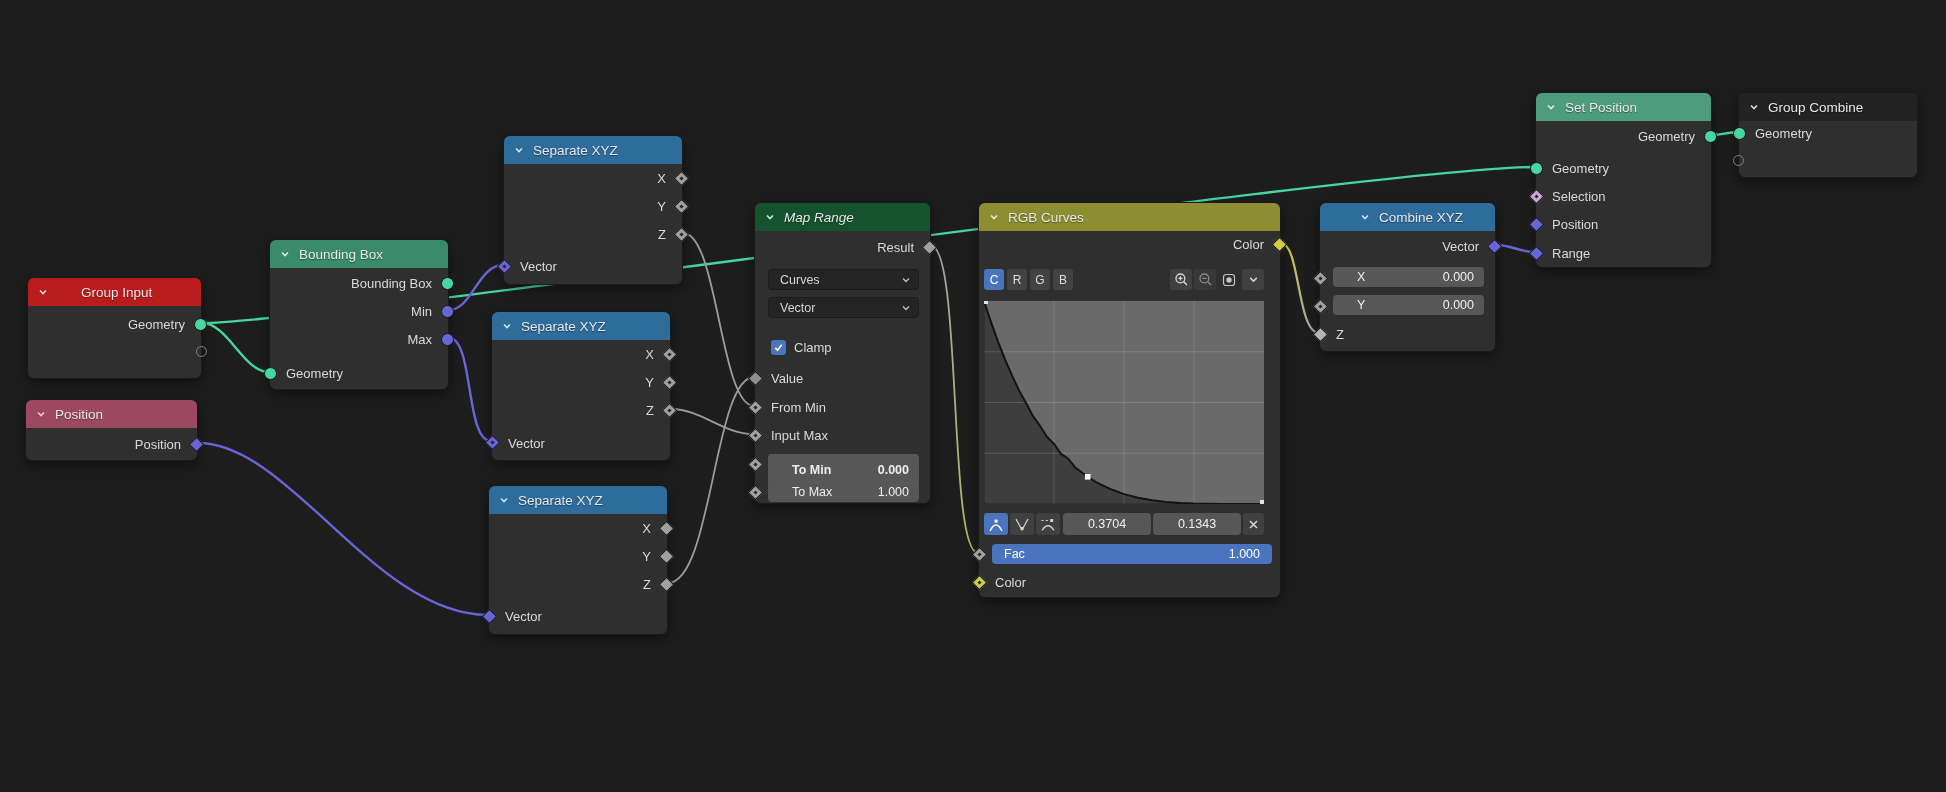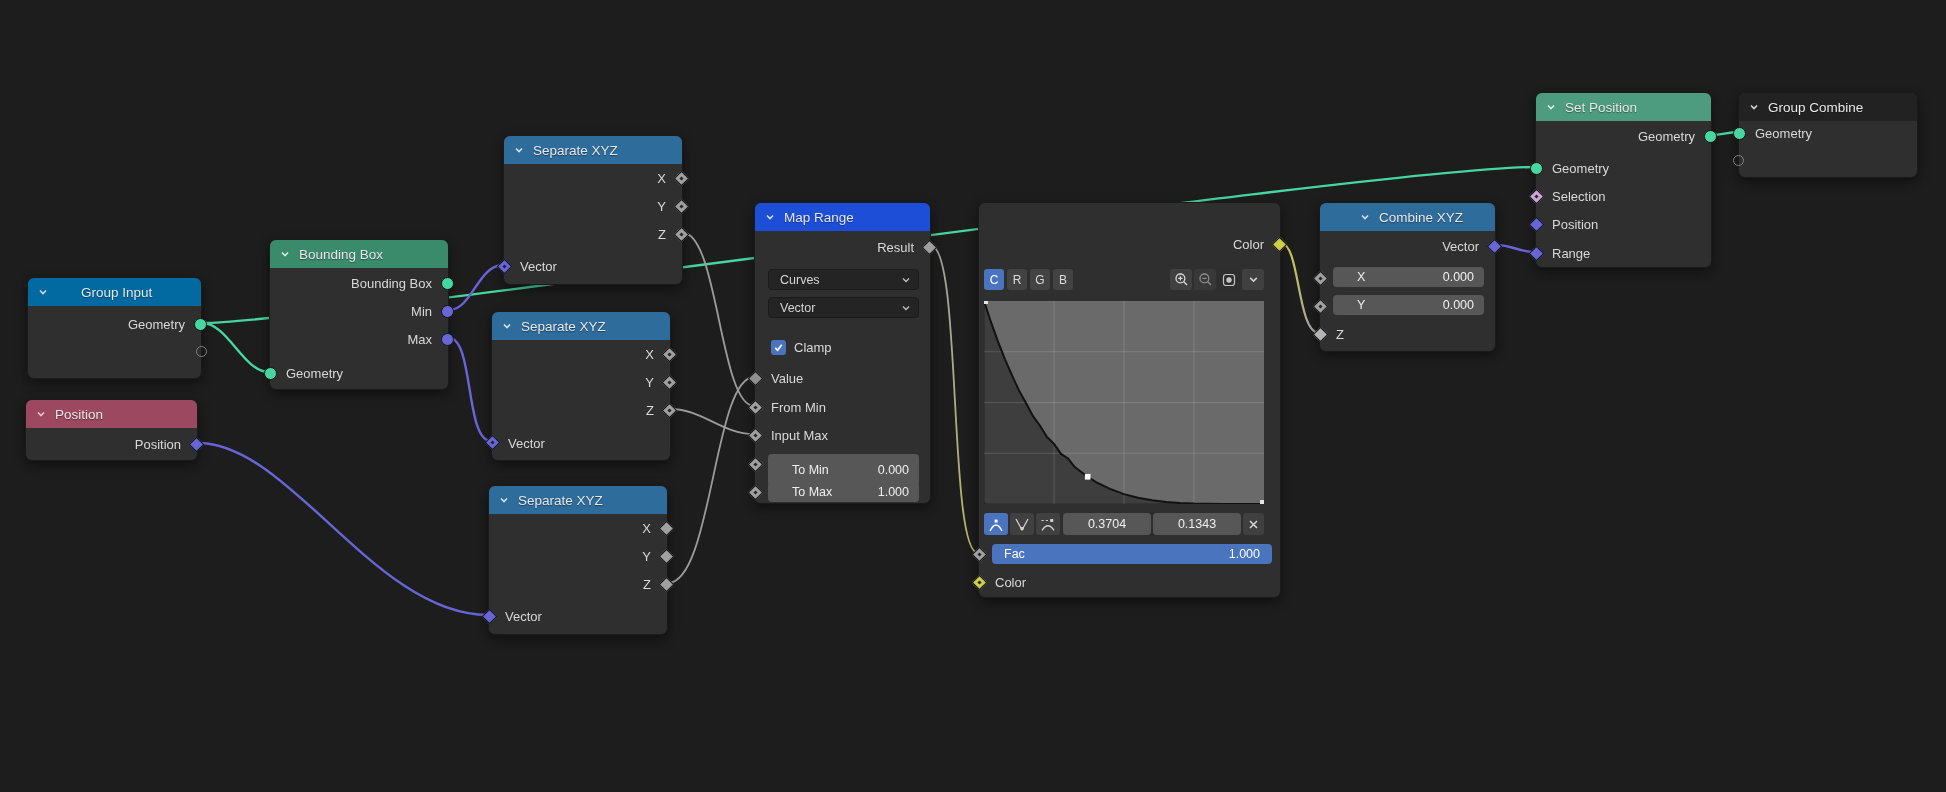--- a/index.html
+++ b/index.html
@@ -66,21 +66,21 @@
   <path d="M683,233 C718,233 720,406 754,406" fill="none" stroke="#9b9b9b" stroke-width="1.8"></path>
   <path d="M671,409 C702,409 722,434 754,434" fill="none" stroke="#9b9b9b" stroke-width="1.8"></path>
   <path d="M668,583 C712,583 714,377 754,377" fill="none" stroke="#9b9b9b" stroke-width="1.8"></path>
   <path d="M931,246 C962,246 948,553 978,553" fill="none" stroke="url(#gResFac)" stroke-width="1.8"></path>
   <path d="M1281,243 C1300,243 1297,333 1319,333" fill="none" stroke="url(#gColZ)" stroke-width="2.2"></path>
   <path d="M1496,245 C1512,245 1519,252 1535,252" fill="none" stroke="#6865d6" stroke-width="2.4"></path>
   <path d="M1712,135 C1722,135 1727,132 1738,132" fill="none" stroke="#47d6a2" stroke-width="2.4"></path>
 </svg>
 
 <div class="node" style="left:27px;top:277px;width:175px;height:102px;">
-  <div class="hdr" style="background:#0369a1;gap:32px;">
+  <div class="hdr" style="background:#b91c1c;gap:32px;">
     <svg width="12" height="12" viewBox="0 0 12 12">
           <polyline points="3,4.5 6,7.5 9,4.5" fill="none" stroke="#d8d8d8" stroke-width="1.6"></polyline>
         </svg>
     <span>Group Input</span>
   </div>
   <div class="row out" style="top:35px;">
         <span>Geometry</span>
       </div>
   <i class="sock c" style="background:#47d6a2;right:-6px;top:40px;"></i>
   <i class="sock v" style="right:-6px;top:68px;"></i>
@@ -209,21 +209,21 @@
   <div class="row" style="top:119px;">
         <span>Vector</span>
       </div>
   <i class="sock d" style="background:#a0a0a0;right:-5px;top:37px;"></i>
   <i class="sock d" style="background:#a0a0a0;right:-5px;top:65px;"></i>
   <i class="sock d" style="background:#a0a0a0;right:-5px;top:93px;"></i>
   <i class="sock d" style="background:#6865d6;left:-5px;top:125px;"></i>
 </div>
 
 <div class="node" style="left:754px;top:202px;width:177px;height:302px;">
-  <div class="hdr" style="background:#1d4ed8;">
+  <div class="hdr" style="background:#14532d;font-style:italic;">
     <svg width="12" height="12" viewBox="0 0 12 12">
           <polyline points="3,4.5 6,7.5 9,4.5" fill="none" stroke="#d3e2ee" stroke-width="1.6"></polyline>
         </svg>
     <span>Map Range</span>
   </div>
   <div class="row out" style="top:33px;">
         <span>Result</span>
       </div>
   <div class="select" style="left:13px;top:66px;width:151px;height:21px;">
     <span>Curves</span>
@@ -247,21 +247,21 @@
   </div>
   <div class="row" style="top:164px;">
         <span>Value</span>
       </div>
   <div class="row" style="top:193px;">
         <span>From Min</span>
       </div>
   <div class="row" style="top:221px;">
         <span>Input Max</span>
       </div>
-  <div class="field" style="left:13px;top:251px;width:151px;height:32px;">
+  <div class="field" style="left:13px;top:251px;width:151px;height:32px;font-weight:bold;">
     <span class="lab">To Min</span>
     <span class="val">0.000</span>
   </div>
   <div class="field" style="left:13px;top:279px;width:151px;height:20px;">
     <span class="lab">To Max</span>
     <span class="val">1.000</span>
   </div>
   <i class="sock d" style="background:#a0a0a0;right:-5px;top:39px;"></i>
   <i class="sock d" style="background:#8f8f8f;left:-5px;top:170px;"></i>
   <i class="sock d" style="background:#a0a0a0;left:-5px;top:199px;">
@@ -272,20 +272,26 @@
       </i>
   <i class="sock d" style="background:#a0a0a0;left:-5px;top:256px;">
         <b class="dt"></b>
       </i>
   <i class="sock d" style="background:#a0a0a0;left:-5px;top:284px;">
         <b class="dt"></b>
       </i>
 </div>
 
 <div class="node" style="left:978px;top:202px;width:303px;height:396px;">
+  <div class="hdr" style="background:#8d8d32;">
+    <svg width="12" height="12" viewBox="0 0 12 12">
+          <polyline points="3,4.5 6,7.5 9,4.5" fill="none" stroke="#e9e9cf" stroke-width="1.6"></polyline>
+        </svg>
+    <span>RGB Curves</span>
+  </div>
   <div class="row out" style="top:30px;">
         <span>Color</span>
       </div>
 
   <div class="tbtn on" style="left:5px;top:66px;width:20px;height:21px;">
         <span>C</span>
       </div>
   <div class="tbtn" style="left:28px;top:66px;width:20px;height:21px;">
         <span>R</span>
       </div>

